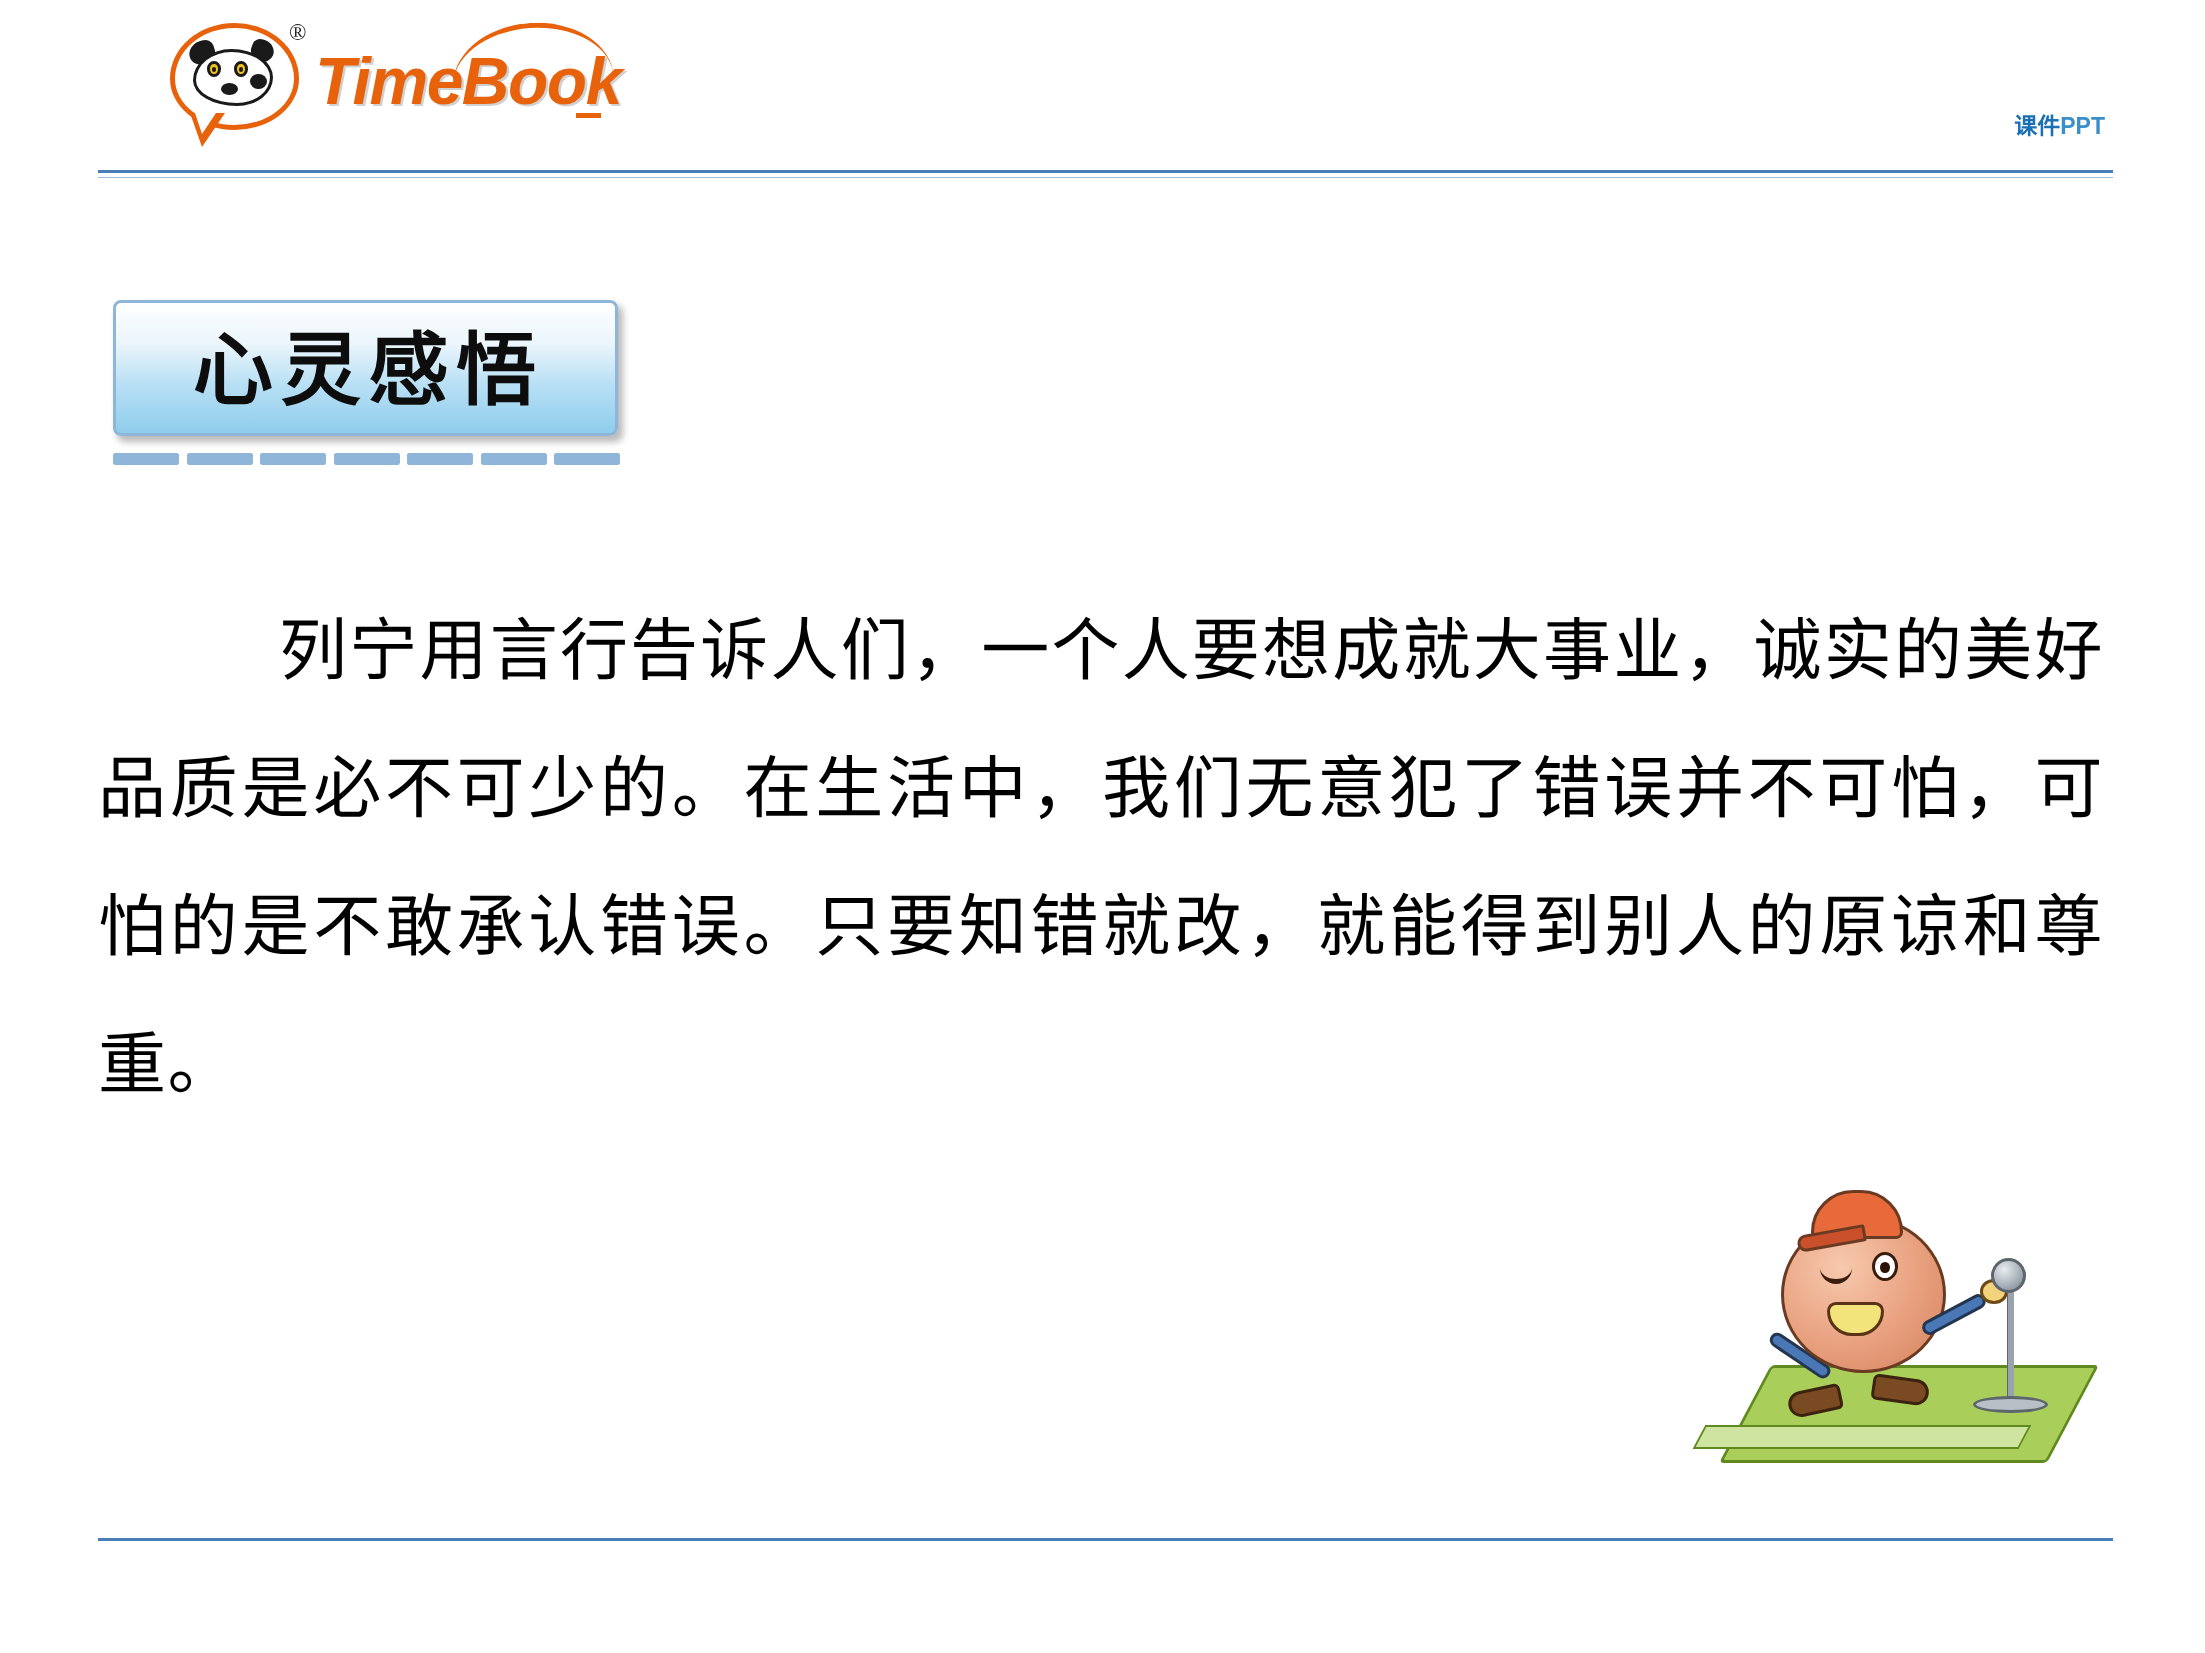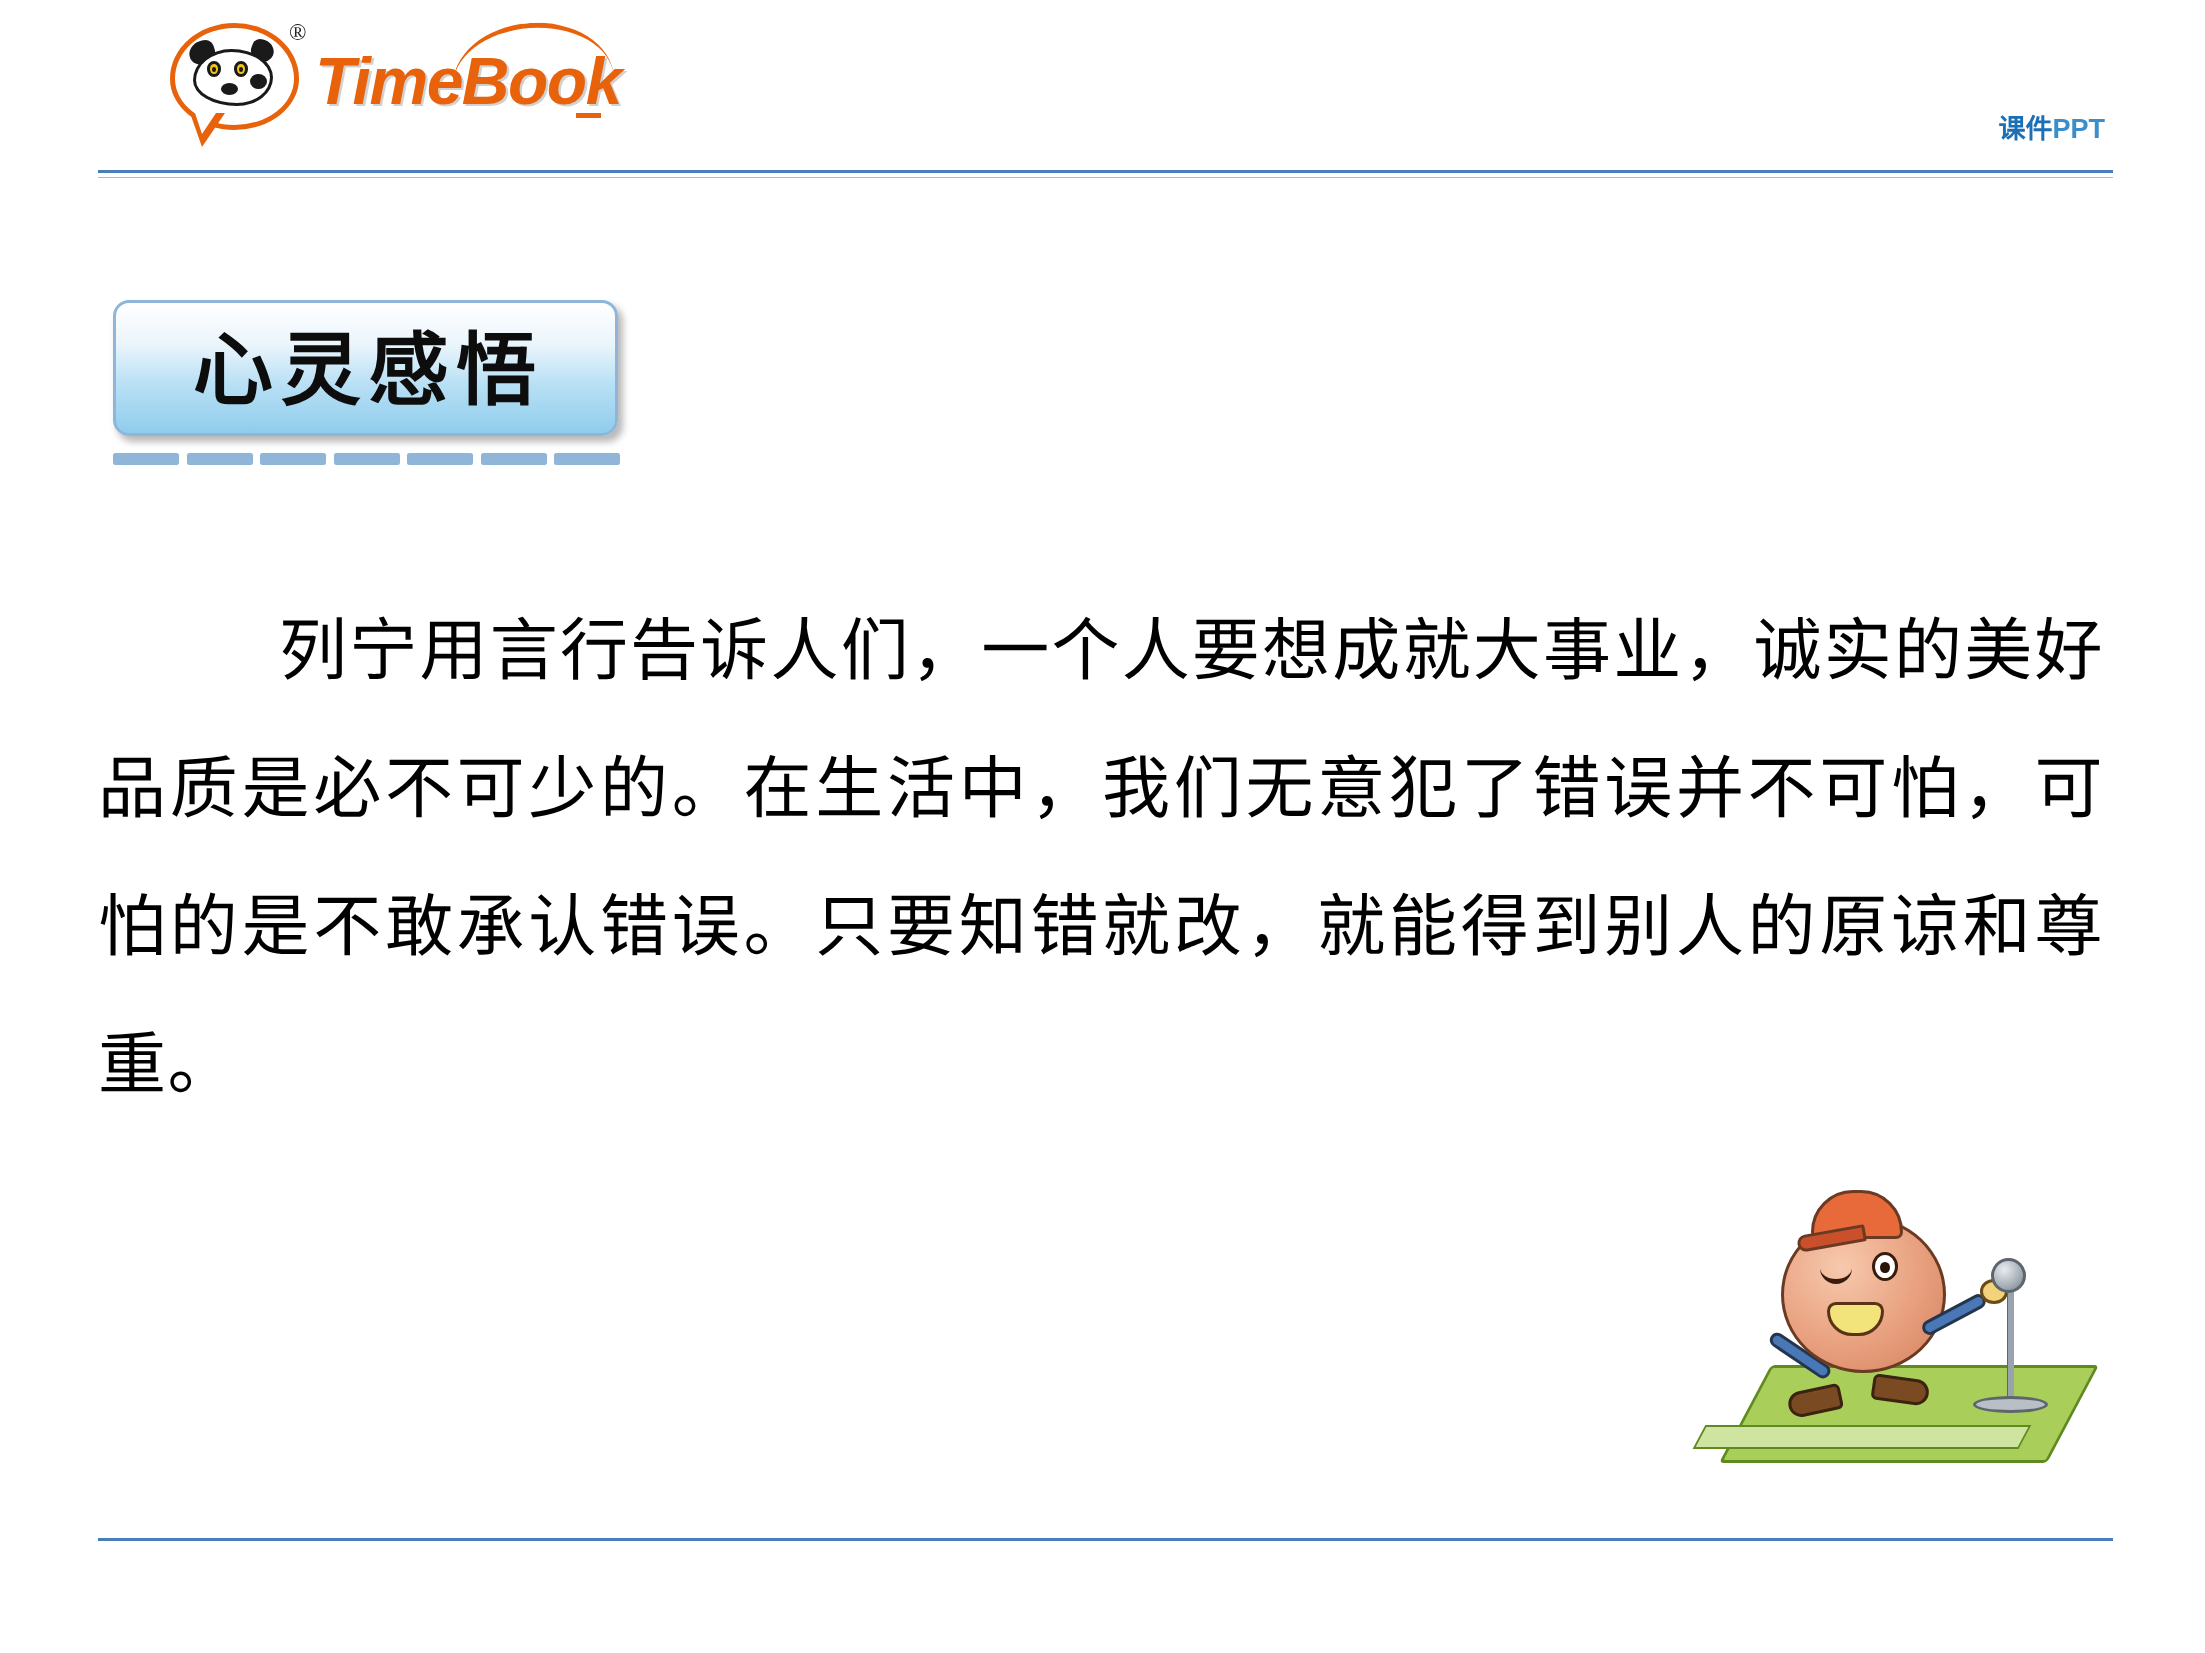--- a/index.html
+++ b/index.html
@@ -183,21 +183,21 @@
     top: 98px;
     width: 24.5px;
     height: 4.6px;
     background: #e8620c;
   }
 
   .header-tag {
     position: absolute;
     right: 100px;
     top: 107px;
-    font-size: 27px;
+    font-size: 23px;
     font-weight: bold;
     color: #1b6fb5;
     white-space: nowrap;
     margin-left: 36px;
   }
   .header-tag .cn { color: #1b6fb5; }
   .header-tag .en { color: #3a8ec9; font-weight: bold; }
 
   .header-rule {
     position: absolute;
@@ -216,21 +216,21 @@
     border-top: 1.5px solid #9dbbdd;
   }
 
   
   .badge {
     position: absolute;
     left: 113px;
     top: 300px;
     width: 505px;
     height: 136px;
-    border-radius: 16px;
+    border-radius: 8px;
     background: linear-gradient(to bottom, #ffffff 0%, #eaf5fc 32%, #b9e0f5 62%, #8fcdec 100%);
     border: 3.1px solid #8fb6d8;
     box-shadow: 4.6px 5.4px 7.7px rgba(0,0,0,0.28);
     box-sizing: border-box;
   }
   .badge-text {
     position: absolute;
     left: 0;
     top: 0;
     width: 505px;

